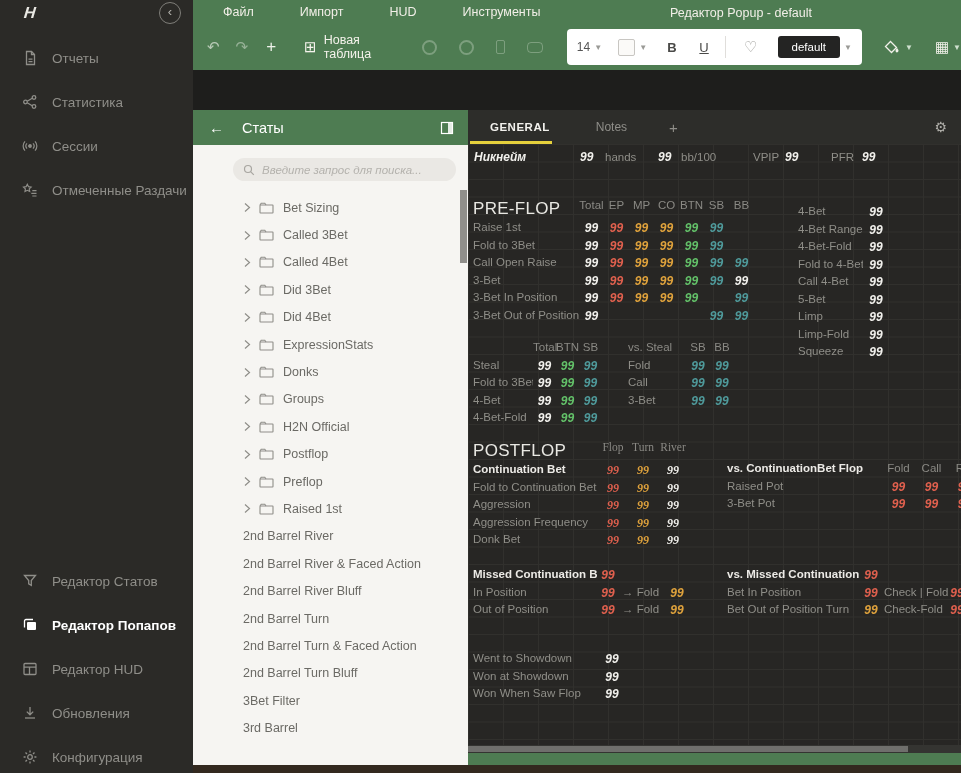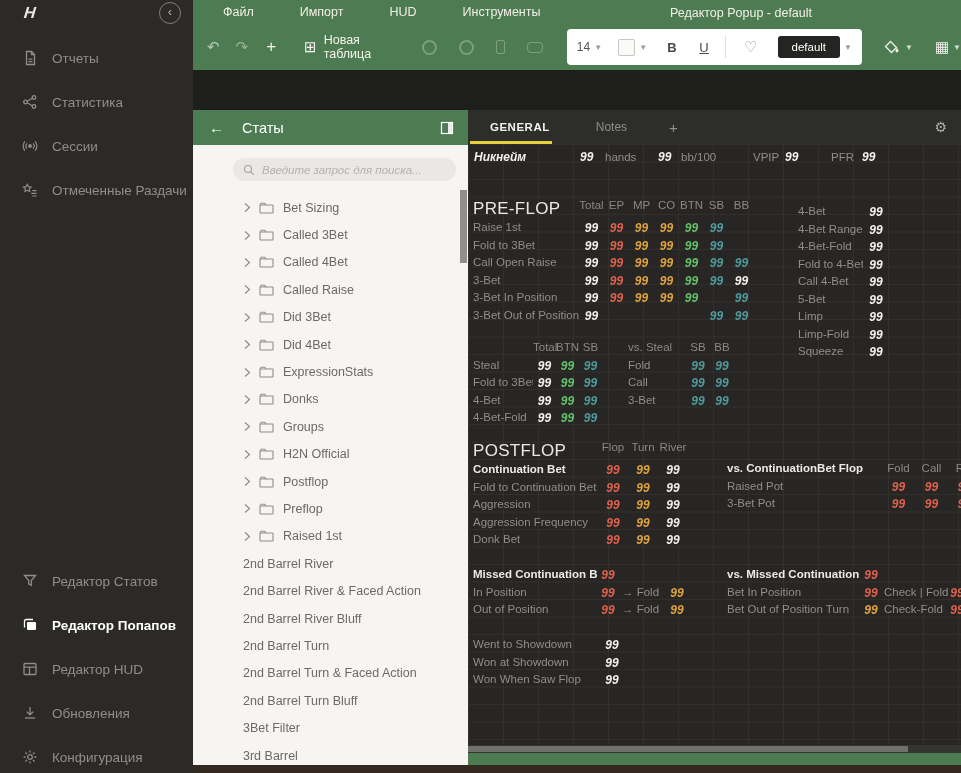--- a/index.html
+++ b/index.html
@@ -100,35 +100,35 @@
   .t-fourbet .lbl{width:65px;}
   .t-fourbet .c{width:26px;}
   #blk-steal{left:0;top:197px;}
   .t-steal .lbl{width:60px;padding-left:5px;}
   .t-steal .c{width:23px;}
   #blk-vs-steal{left:160px;top:197px;}
   .t-vssteal .lbl{width:58px;}
   .t-vssteal .c{width:24px;}
   #blk-postflop{left:0;top:297px;}
   .t-postflop .lbl{width:125px;padding-left:5px;}
-  .t-postflop .c{width:30px;}
+  .t-postflop .c{width:30px;font-family:Liberation Serif, serif;}
   #blk-vs-cbet{left:259px;top:318px;}
   .t-vscbet .lbl{width:155px;}
   .t-vscbet .c{width:33px;}
   #blk-missed{left:0;top:424px;}
   .t-missed .lbl{width:125px;padding-left:5px;}
   .t-missed .c{width:20px;}
   .t-missed .mid{width:42px;}
   .t-missed .c2{width:26px;}
   #blk-vs-missed{left:259px;top:424px;}
   .t-vsmissed .lbl{width:135px;}
   .t-vsmissed .c{width:18px;}
   .t-vsmissed .mid{width:60px;}
   .t-vsmissed .c2{width:26px;}
-  #blk-showdown{left:0;top:494px;}
+  #blk-showdown{left:0;top:508px;}
   .t-showdown .lbl{width:125px;padding-left:5px;}
   .t-showdown .c{width:28px;}
 
   
   .t-top{top:4px;left:0;width:100%;height:18px;}
   .t-top span{position:absolute;line-height:18px;}
   .hv{font-weight:700;font-style:italic;color:#f1f0ec;font-size:12px;}
   .hl{color:#8f8e88;font-size:11.5px;}
   .nick{left:6px;font-weight:700;font-style:italic;color:#f1f0ec;font-size:12px;}
   .p1{left:112px;}.p2{left:137px;}.p3{left:190px;}.p4{left:213px;}
@@ -322,30 +322,20 @@
                 <span class="tl">Called 4Bet</span>
               </div>
               <div class="tree-row">
                 <svg class="tc" width="9" height="11" viewBox="0 0 9 11">
                   <path d="M2 1.5l4.5 4L2 9.5" fill="none" stroke="currentColor" stroke-width="1.2"></path>
                 </svg>
                 <svg class="tf" width="15" height="12" viewBox="0 0 15 12">
                   <rect x="1" y="3" width="13" height="8" rx=".5" fill="none" stroke="currentColor" stroke-width="1.1"></rect>
                   <path d="M1 3l1.2-1.7h3.6L7 3" fill="none" stroke="currentColor" stroke-width="1.1"></path>
                 </svg>
-                <span class="tl">Called Raise</span>
-              </div>
-              <div class="tree-row">
-                <svg class="tc" width="9" height="11" viewBox="0 0 9 11">
-                  <path d="M2 1.5l4.5 4L2 9.5" fill="none" stroke="currentColor" stroke-width="1.2"></path>
-                </svg>
-                <svg class="tf" width="15" height="12" viewBox="0 0 15 12">
-                  <rect x="1" y="3" width="13" height="8" rx=".5" fill="none" stroke="currentColor" stroke-width="1.1"></rect>
-                  <path d="M1 3l1.2-1.7h3.6L7 3" fill="none" stroke="currentColor" stroke-width="1.1"></path>
-                </svg>
                 <span class="tl">Did 3Bet</span>
               </div>
               <div class="tree-row">
                 <svg class="tc" width="9" height="11" viewBox="0 0 9 11">
                   <path d="M2 1.5l4.5 4L2 9.5" fill="none" stroke="currentColor" stroke-width="1.2"></path>
                 </svg>
                 <svg class="tf" width="15" height="12" viewBox="0 0 15 12">
                   <rect x="1" y="3" width="13" height="8" rx=".5" fill="none" stroke="currentColor" stroke-width="1.1"></rect>
                   <path d="M1 3l1.2-1.7h3.6L7 3" fill="none" stroke="currentColor" stroke-width="1.1"></path>
                 </svg>

